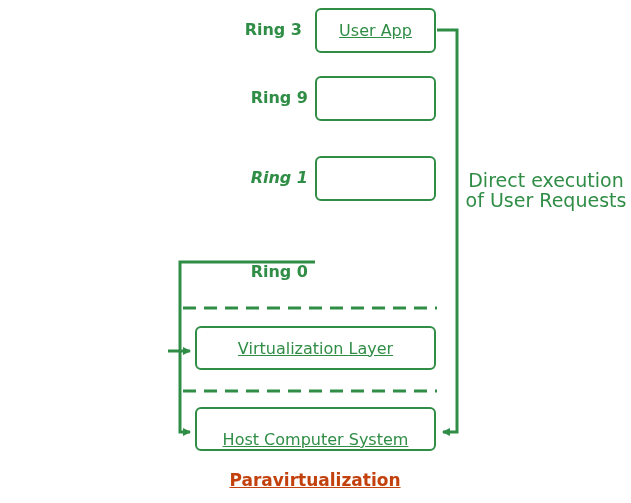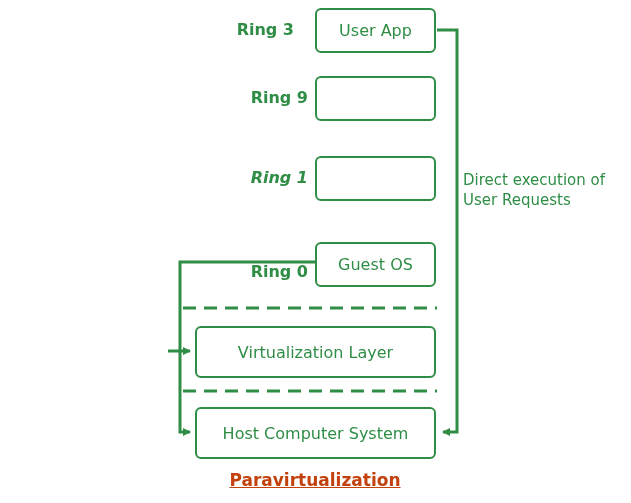--- a/index.html
+++ b/index.html
@@ -26,44 +26,46 @@
     position: absolute;
     border: 2px solid #2f8d46;
     border-radius: 6px;
     background: #ffffff;
     display: flex;
     align-items: center;
     justify-content: center;
     font-size: 16px;
     color: #2f8d46;
     box-sizing: border-box;
+    text-decoration: underline;
   }
   .ring-box {
     left: 315px;
     width: 121px;
     height: 45px;
   }
   .wide-box {
     left: 195px;
     width: 241px;
-    height: 52px;
+    height: 44px;
   }
   .ring-label {
     position: absolute;
     width: 70px;
     text-align: right;
     font-weight: bold;
     font-size: 16px;
     color: #2f8d46;
     line-height: 20px;
   }
   .annotation {
     position: absolute;
-    font-size: 15px;
+    font-size: 19px;
     color: #2f8d46;
+    text-align: center;
     line-height: 20px;
   }
   .diagram-title {
     position: absolute;
     left: 180px;
     top: 470px;
     width: 270px;
     text-align: center;
     font-size: 17px;
     font-weight: bold;
@@ -87,42 +89,39 @@
 
     <path d="M 183 391 H 437" stroke="#2f8d46" stroke-width="3" fill="none" stroke-dasharray="13 8"></path>
 
     <path d="M 437 30 H 457 V 432 H 443" stroke="#2f8d46" stroke-width="3" fill="none" marker-end="url(#arrow)"></path>
 
     <path d="M 315 262 H 180 V 432 H 190" stroke="#2f8d46" stroke-width="3" fill="none" marker-end="url(#arrow)"></path>
 
     <path d="M 168 351 H 190" stroke="#2f8d46" stroke-width="3" fill="none" marker-end="url(#arrow)"></path>
   </svg>
 
-  <div class="ring-label" style="left:224px; top:20px;text-align:right;">Ring 3</div>
+  <div class="ring-label" style="left:232px; top:20px;text-align:right;">Ring 3</div>
   <div class="ring-label" style="left:238px; top:88px;">Ring 9</div>
   <div class="ring-label" style="left:238px; top:168px;font-style:italic;">Ring 1</div>
   <div class="ring-label" style="left:238px; top:262px;">Ring 0</div>
 
   <div class="box ring-box" style="top:8px;">
     <span>User App</span>
   </div>
   <div class="box ring-box" style="top:76px;">
     <span></span>
   </div>
   <div class="box ring-box" style="top:156px;">
     <span></span>
   </div>
-  <div class="box ring-box" style="top:242px;">
-    <span>Guest OS</span>
-  </div>
 
   <div class="box wide-box" style="top:326px;">
     <span>Virtualization Layer</span>
   </div>
-  <div class="box wide-box" style="top:407px;">
+  <div class="box wide-box" style="top:407px;align-items:flex-end;">
     <span>Host Computer System</span>
   </div>
 
   <div class="annotation" style="left:463px; top:170px; width:166px;">Direct execution of User Requests</div>
 
   <div class="diagram-title">Paravirtualization</div>
 
 </div>
 
 </body></html>

